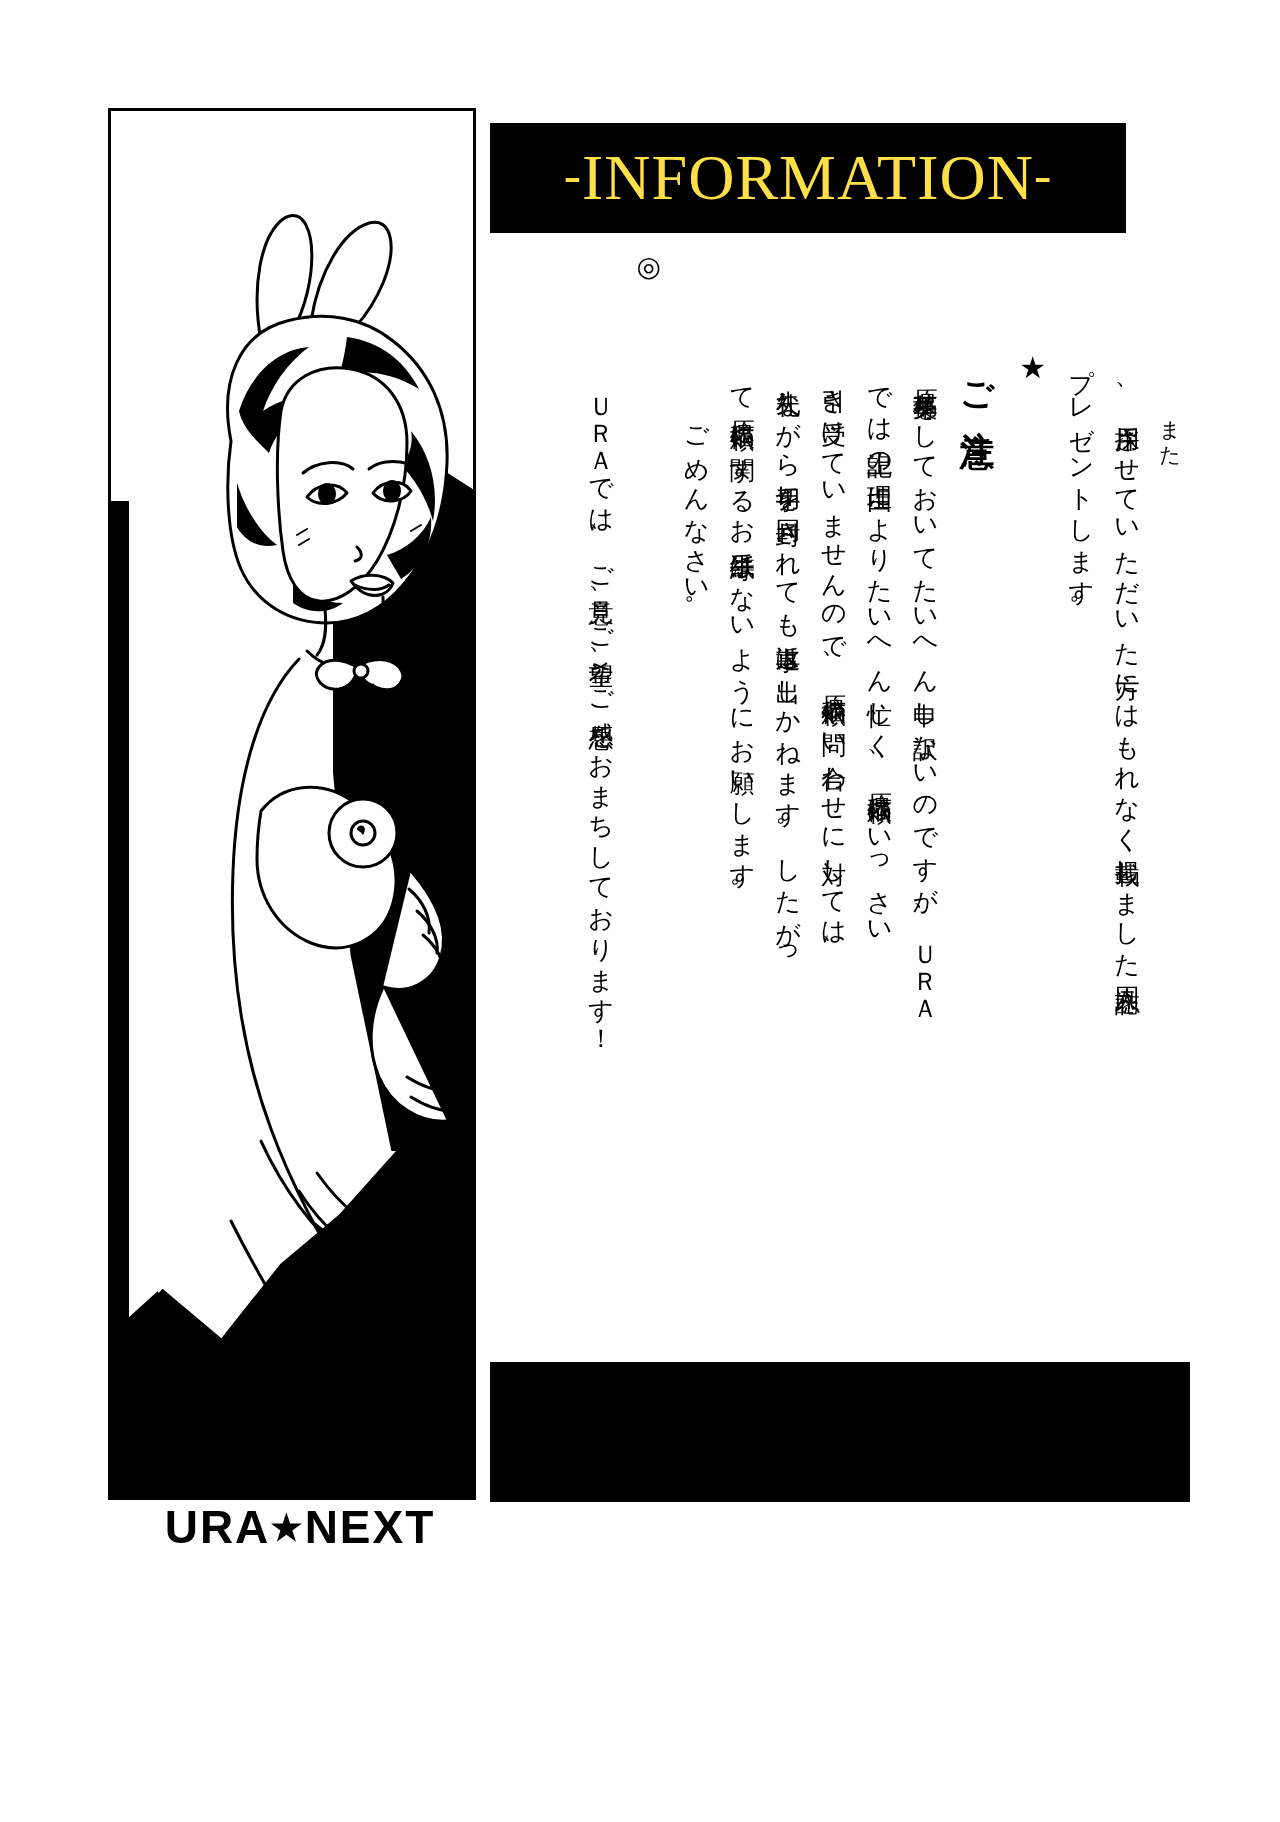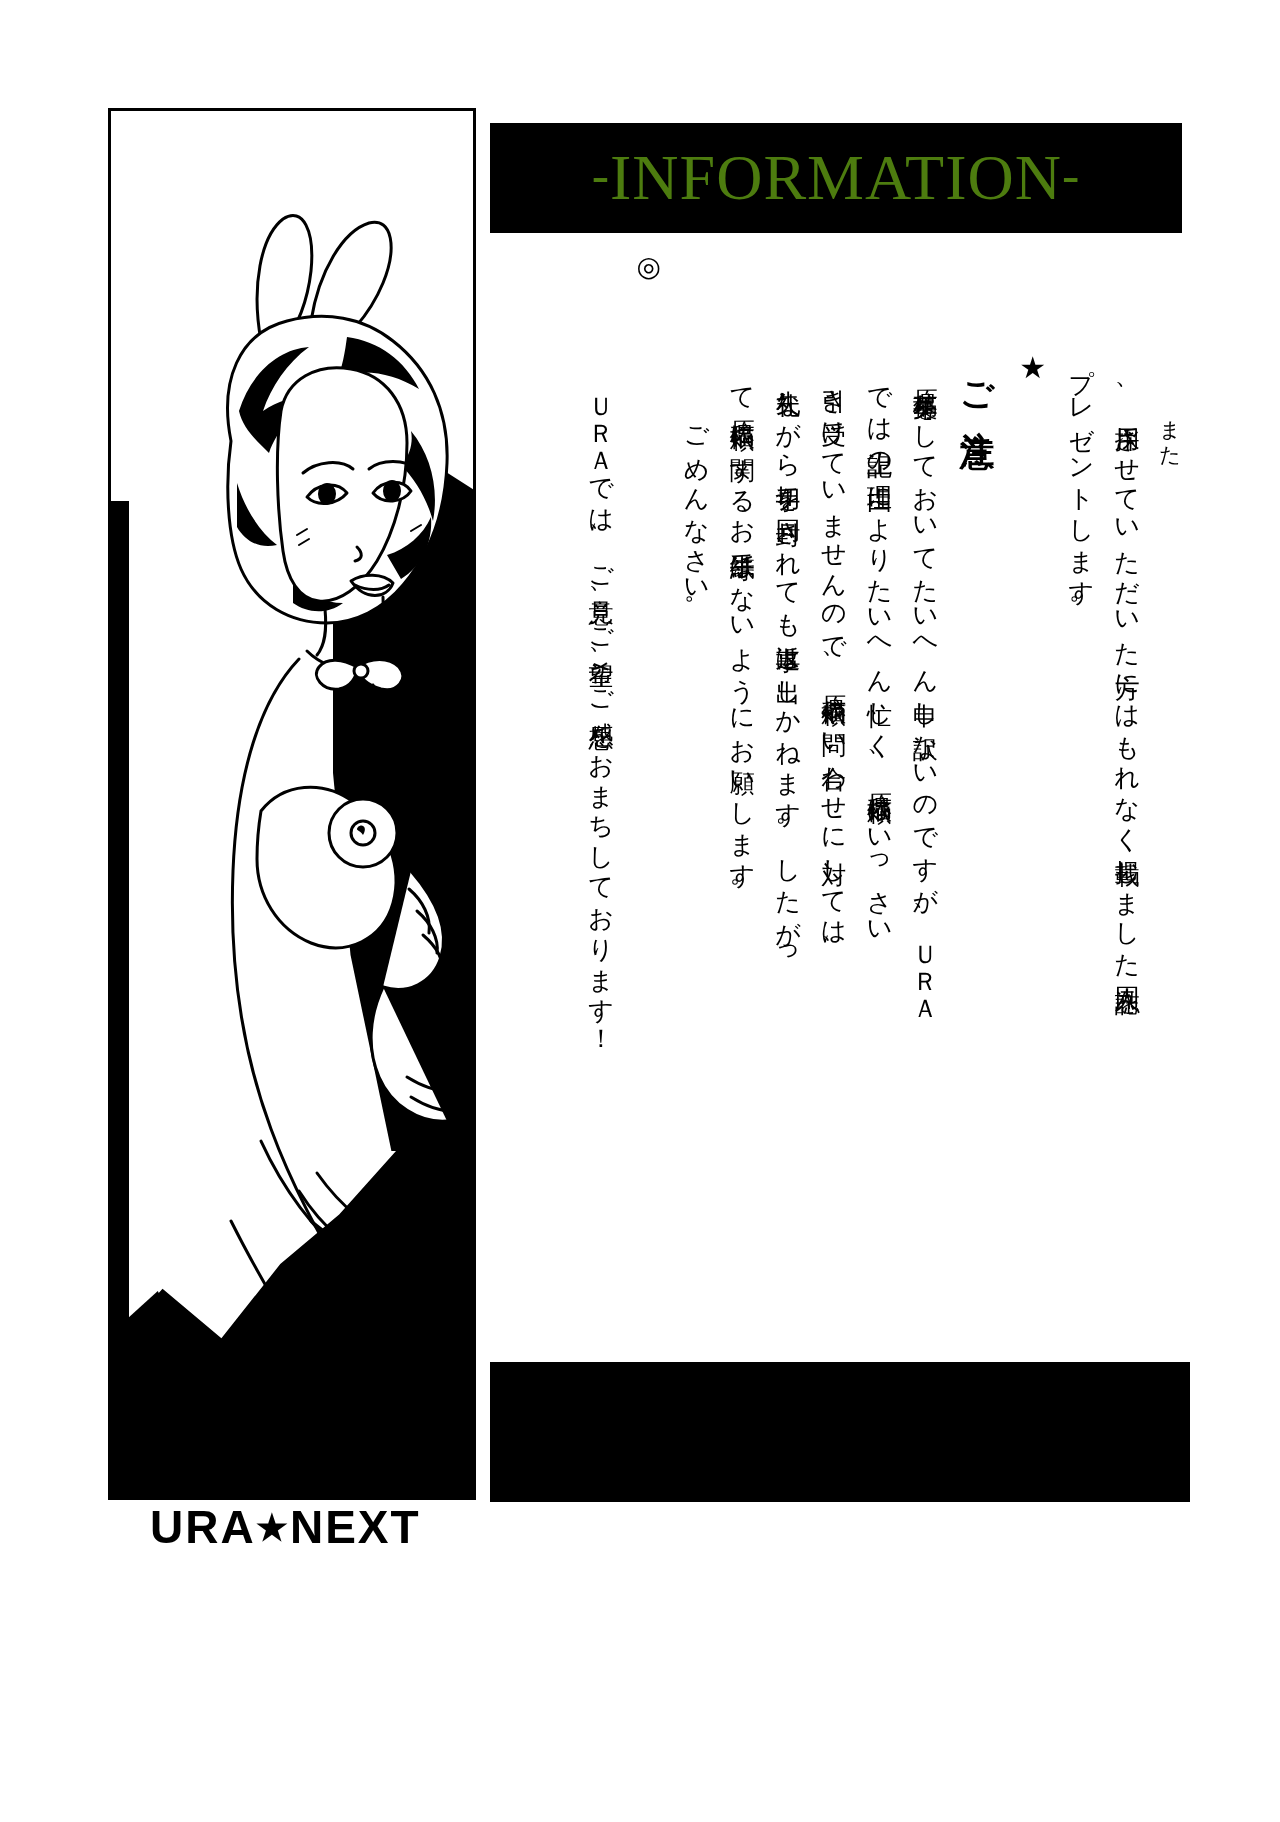--- a/index.html
+++ b/index.html
@@ -75,35 +75,36 @@
     position: absolute;
     left: 150px;
     top: 1500px;
     width: 300px;
     font-family: "Liberation Sans", sans-serif;
     font-weight: bold;
     font-size: 46px;
     letter-spacing: 2px;
     color: #000;
     white-space: nowrap;
+    text-align: center;
   }
   #ura-next .star-glyph {
     font-size: 36px;
     vertical-align: 3px;
   }
 
   
   #information-header {
     position: absolute;
     left: 490px;
     top: 123px;
-    width: 692px;
+    width: 636px;
     height: 110px;
     background: #000;
-    color: #4d7c0f;
+    color: #fde047;
     display: flex;
     align-items: center;
     justify-content: center;
   }
   #information-title {
     font-family: "Liberation Serif", serif;
     font-size: 64px;
     letter-spacing: 1px;
     white-space: nowrap;
   }

